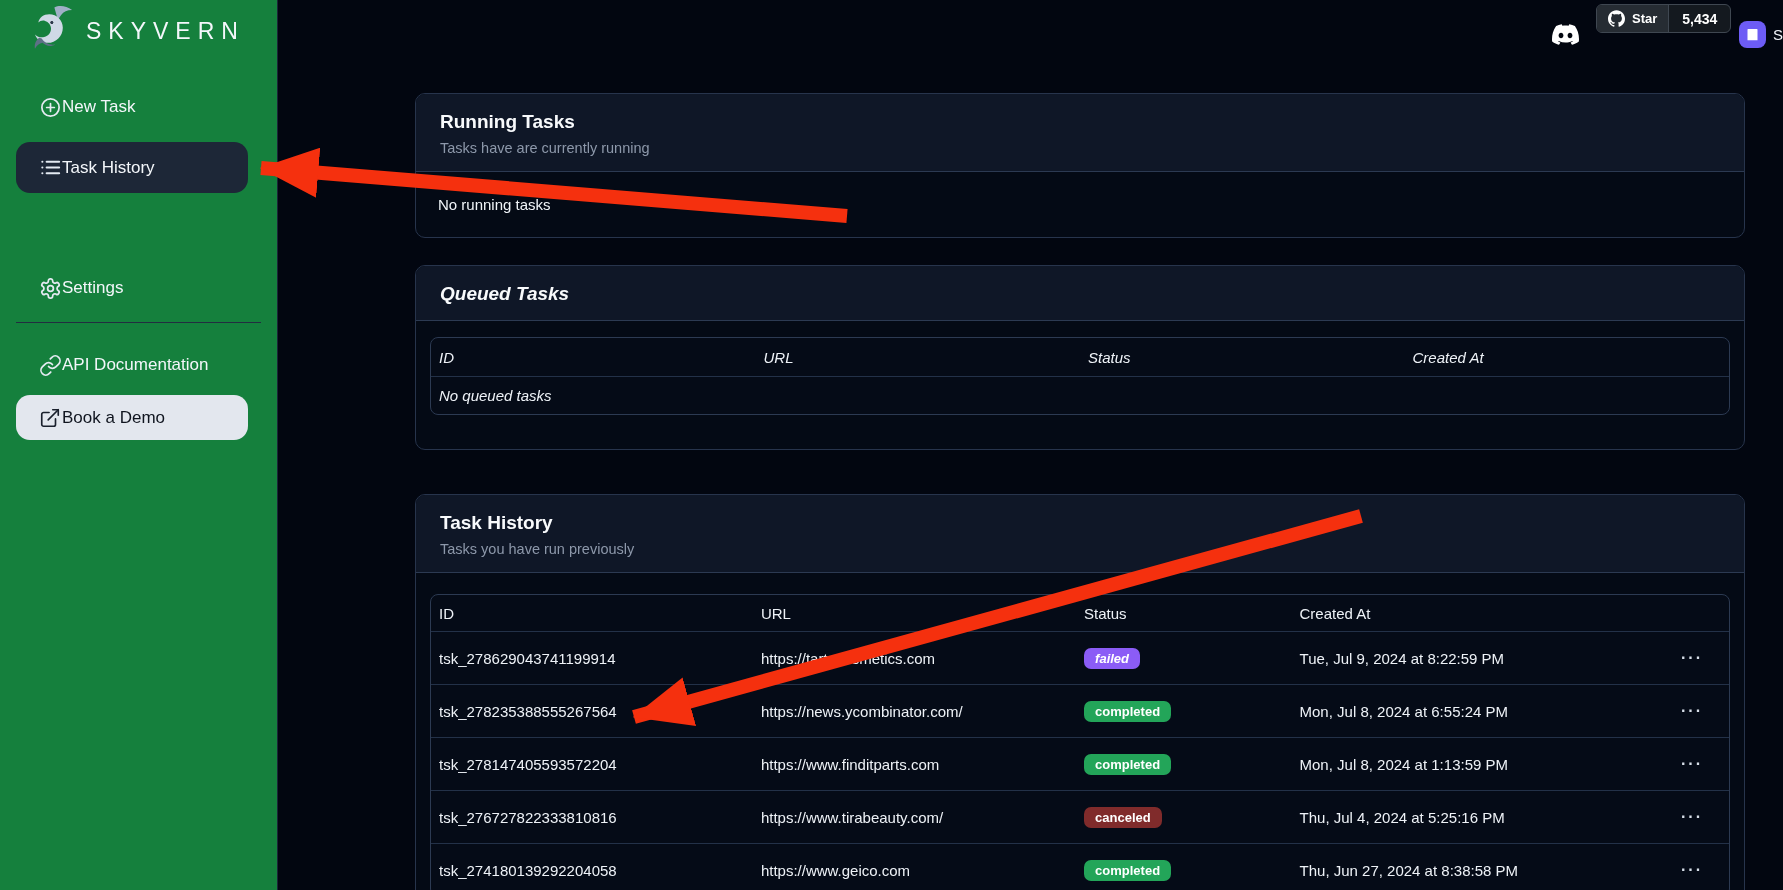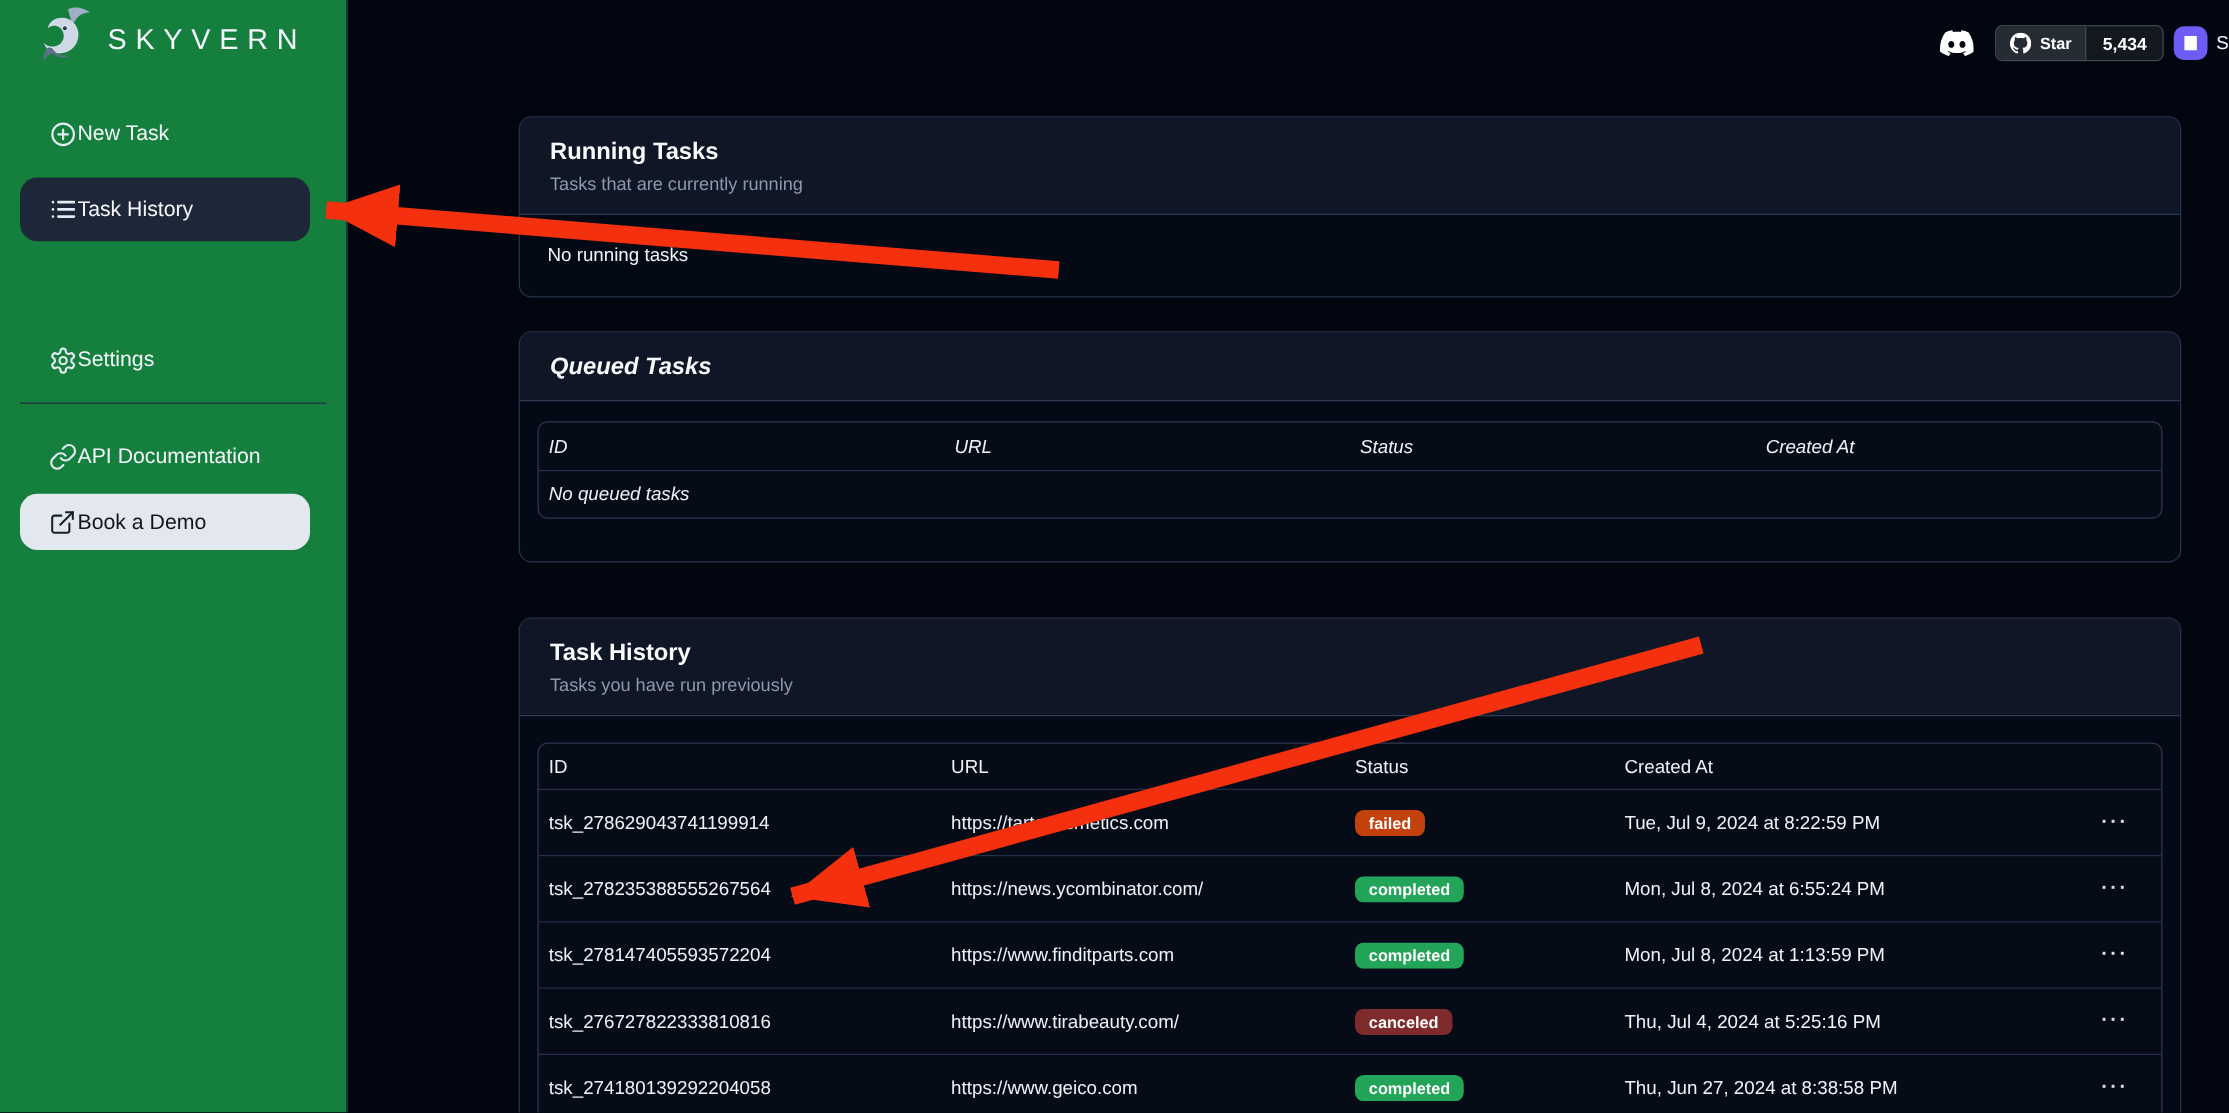--- a/index.html
+++ b/index.html
@@ -29,21 +29,21 @@
   .nav-item.active { background:#1d2737; height:51px; }
   .nav-item.light { background:#e3e7ee; color:#10151f; height:45px; }
   .nav-item .ic { display:flex; width:24px; justify-content:center; }
   .nav-item svg { stroke:#e4eaf2; fill:none; stroke-width:1.8; stroke-linecap:round; stroke-linejoin:round; }
   .nav-item.light svg { stroke:#1a202c; }
   .side-divider { position:absolute; left:16px; right:16px; top:322px; height:1px; background:#222d40; }
 
   
   .discord-btn { position:absolute; left:1552px; top:21px; width:27px; height:27px; cursor:pointer; }
   .star-widget {
-    position:absolute; left:1596px; top:20px; height:29px;
+    position:absolute; left:1596px; top:4px; height:29px;
     display:flex; align-items:stretch; border:1px solid #3f4751; border-radius:6px;
     overflow:hidden; cursor:pointer; background:#14191f;
   }
   .star-left { display:flex; align-items:center; gap:7px; padding:0 11px; background:#262c33; border-right:1px solid #3f4751; }
   .star-left span { font-size:13px; font-weight:700; color:#fff; }
   .star-count { display:flex; align-items:center; padding:0 13px; font-size:14px; font-weight:700; color:#fff; }
   .avatar {
     position:absolute; left:1739px; top:21px; width:27px; height:27px;
     background:#6d5cf5; border-radius:8px; display:flex; align-items:center; justify-content:center;
     cursor:pointer;
@@ -172,21 +172,21 @@
     <path d="M5 3h14a1 1 0 0 1 1 1v17H4V4a1 1 0 0 1 1-1zm3 4h2.5v2.5H8V7zm5.5 0H16v2.5h-2.5V7zM8 12h2.5v2.5H8V12zm5.5 0H16v2.5h-2.5V12zM10.5 17h3v4h-3v-4z"></path>
   </svg>
 </div>
 <div class="user-partial">Sk</div>
 
 <div class="main">
 
   <div class="card card-running">
     <div class="card-header">
       <div class="card-title">Running Tasks</div>
-      <div class="card-sub">Tasks that are currently running</div>
+      <div class="card-sub">Tasks have are currently running</div>
     </div>
     <div class="empty-line">No running tasks</div>
   </div>
 
   <div class="card card-queued">
     <div class="card-header">
       <div class="card-title">Queued Tasks</div>
     </div>
     <div class="card-body">
       <div class="inner-table">
@@ -214,21 +214,21 @@
           <div class="cell">ID</div>
           <div class="cell">URL</div>
           <div class="cell">Status</div>
           <div class="cell">Created At</div>
           <div class="cell"></div>
         </div>
         <div>
   <div class="trow history-grid data-row">
     <div class="cell">tsk_278629043741199914</div>
     <div class="cell">https://tartecosmetics.com</div>
-    <div class="cell"><span class="badge" style="background: #c2410c;">failed</span></div>
+    <div class="cell"><span class="badge" style="background: #8b5cf6; font-style: italic;">failed</span></div>
     <div class="cell">Tue, Jul 9, 2024 at 8:22:59 PM</div>
     <div class="cell actions-cell">···</div>
   </div>
 
   <div class="trow history-grid data-row">
     <div class="cell">tsk_278235388555267564</div>
     <div class="cell">https://news.ycombinator.com/</div>
     <div class="cell"><span class="badge" style="background: rgb(35, 165, 89);">completed</span></div>
     <div class="cell">Mon, Jul 8, 2024 at 6:55:24 PM</div>
     <div class="cell actions-cell">···</div>

